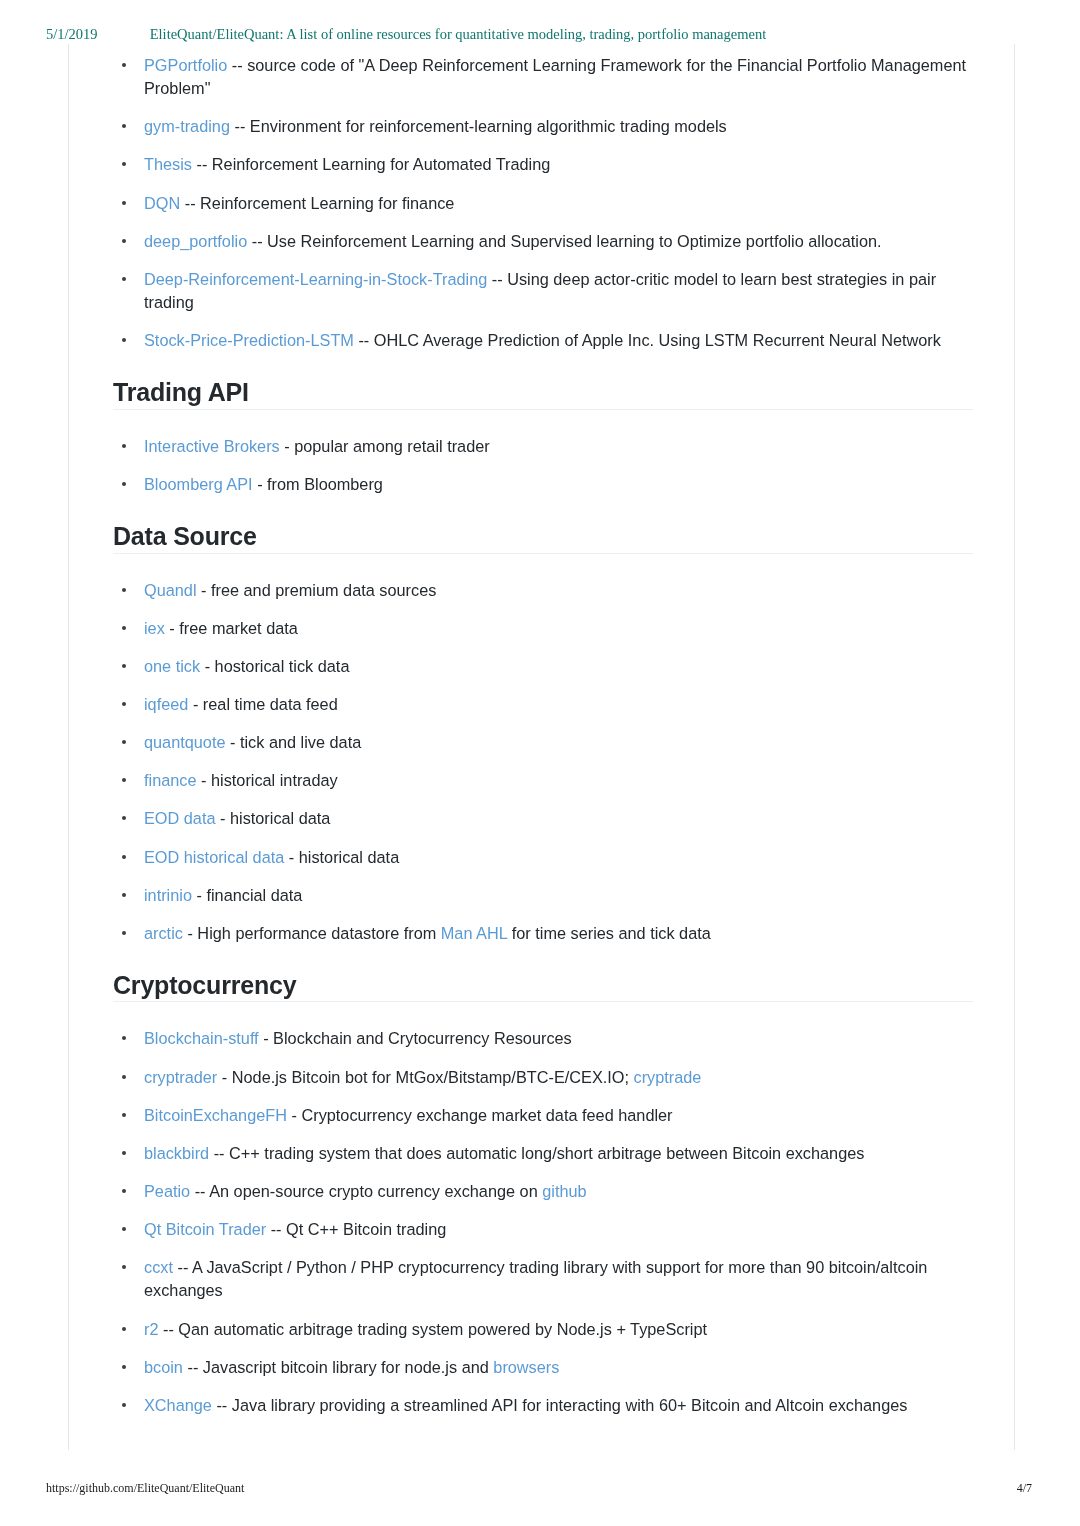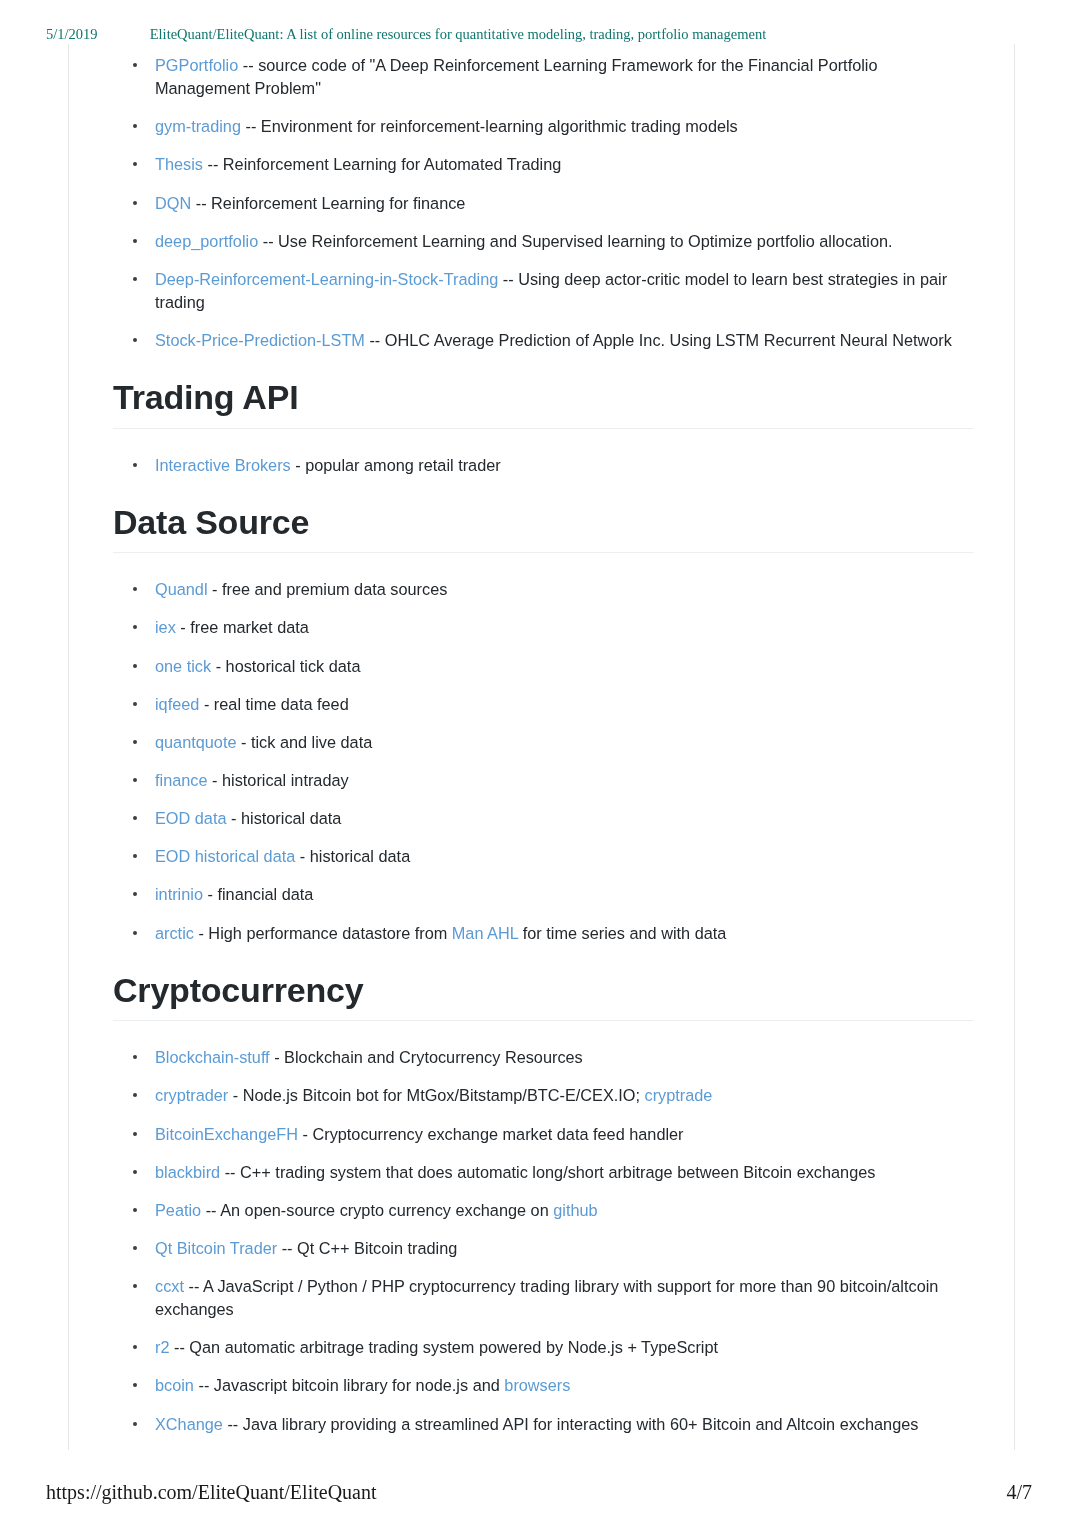--- a/index.html
+++ b/index.html
@@ -39,21 +39,21 @@
     width: 916px;
     text-align: center;
   }
   .print-footer {
     position: absolute;
     top: 1481px;
     left: 0;
     width: 1080px;
     height: 18px;
     font-family: "Liberation Serif", serif;
-    font-size: 20px;
+    font-size: 12px;
     color: #1b1b1b;
     white-space: nowrap;
   }
   .print-footer .pf-url {
     position: absolute;
     left: 46px;
     top: 0;
   }
   .print-footer .pf-page {
     position: absolute;
@@ -77,35 +77,35 @@
   .content {
     position: absolute;
     left: 44px;
     top: 0;
     width: 860px;
   }
 
   
   h2.section-head {
     font-family: "Liberation Sans", sans-serif;
-    font-size: 34px;
+    font-size: 25px;
     font-weight: bold;
     color: #24292e;
     letter-spacing: -0.2px;
     margin: 0;
-    padding: 0 0 9px 0;
+    padding: 0 0 1px 0;
     border-bottom: 1px solid #eceff1;
     line-height: 1.22;
   }
   .head-wrap { margin: 25px 0 0 0; }
 
   
   ul.link-list {
     list-style: none;
-    margin: 11px;
+    margin: 0;
     padding: 0;
   }
   ul.link-list.after-head { margin-top: 25px; }
   ul.link-list.top { margin-top: 10px; }
 
   ul.link-list > li {
     position: relative;
     padding-left: 31px;
     margin: 0 0 15px 0;
     font-size: 16.3px;
@@ -150,35 +150,36 @@
         <li><a class="rl" href="#">DQN</a><span class="txt"> -- Reinforcement Learning for finance</span></li>
         <li><a class="rl" href="#">deep_portfolio</a><span class="txt"> -- Use Reinforcement Learning and Supervised learning to Optimize portfolio allocation.</span></li>
         <li><a class="rl" href="#">Deep-Reinforcement-Learning-in-Stock-Trading</a><span class="txt"> -- Using deep actor-critic model to learn best strategies in pair trading</span></li>
         <li><a class="rl" href="#">Stock-Price-Prediction-LSTM</a><span class="txt"> -- OHLC Average Prediction of Apple Inc. Using LSTM Recurrent Neural Network</span></li>
       </ul>
       <div class="head-wrap">
         <h2 class="section-head">Trading API</h2>
       </div>
       <ul class="link-list after-head">
         <li><a class="rl" href="#">Interactive Brokers</a><span class="txt"> - popular among retail trader</span></li>
+        <li><a class="rl" href="#">Bloomberg API</a><span class="txt"> - from Bloomberg</span></li>
       </ul>
       <div class="head-wrap">
         <h2 class="section-head">Data Source</h2>
       </div>
       <ul class="link-list after-head">
         <li><a class="rl" href="#">Quandl</a><span class="txt"> - free and premium data sources</span></li>
         <li><a class="rl" href="#">iex</a><span class="txt"> - free market data</span></li>
         <li><a class="rl" href="#">one tick</a><span class="txt"> - hostorical tick data</span></li>
         <li><a class="rl" href="#">iqfeed</a><span class="txt"> - real time data feed</span></li>
         <li><a class="rl" href="#">quantquote</a><span class="txt"> - tick and live data</span></li>
         <li><a class="rl" href="#">finance</a><span class="txt"> - historical intraday</span></li>
         <li><a class="rl" href="#">EOD data</a><span class="txt"> - historical data</span></li>
         <li><a class="rl" href="#">EOD historical data</a><span class="txt"> - historical data</span></li>
         <li><a class="rl" href="#">intrinio</a><span class="txt"> - financial data</span></li>
-        <li><a class="rl" href="#">arctic</a><span class="txt"> - High performance datastore from </span><a class="rl" href="#">Man AHL</a><span class="txt"> for time series and with data</span></li>
+        <li><a class="rl" href="#">arctic</a><span class="txt"> - High performance datastore from </span><a class="rl" href="#">Man AHL</a><span class="txt"> for time series and tick data</span></li>
       </ul>
       <div class="head-wrap">
         <h2 class="section-head">Cryptocurrency</h2>
       </div>
       <ul class="link-list after-head">
         <li><a class="rl" href="#">Blockchain-stuff</a><span class="txt"> - Blockchain and Crytocurrency Resources</span></li>
         <li><a class="rl" href="#">cryptrader</a><span class="txt"> - Node.js Bitcoin bot for MtGox/Bitstamp/BTC-E/CEX.IO; </span><a class="rl" href="#">cryptrade</a></li>
         <li><a class="rl" href="#">BitcoinExchangeFH</a><span class="txt"> - Cryptocurrency exchange market data feed handler</span></li>
         <li><a class="rl" href="#">blackbird</a><span class="txt"> -- C++ trading system that does automatic long/short arbitrage between Bitcoin exchanges</span></li>
         <li><a class="rl" href="#">Peatio</a><span class="txt"> -- An open-source crypto currency exchange on </span><a class="rl" href="#">github</a></li>

